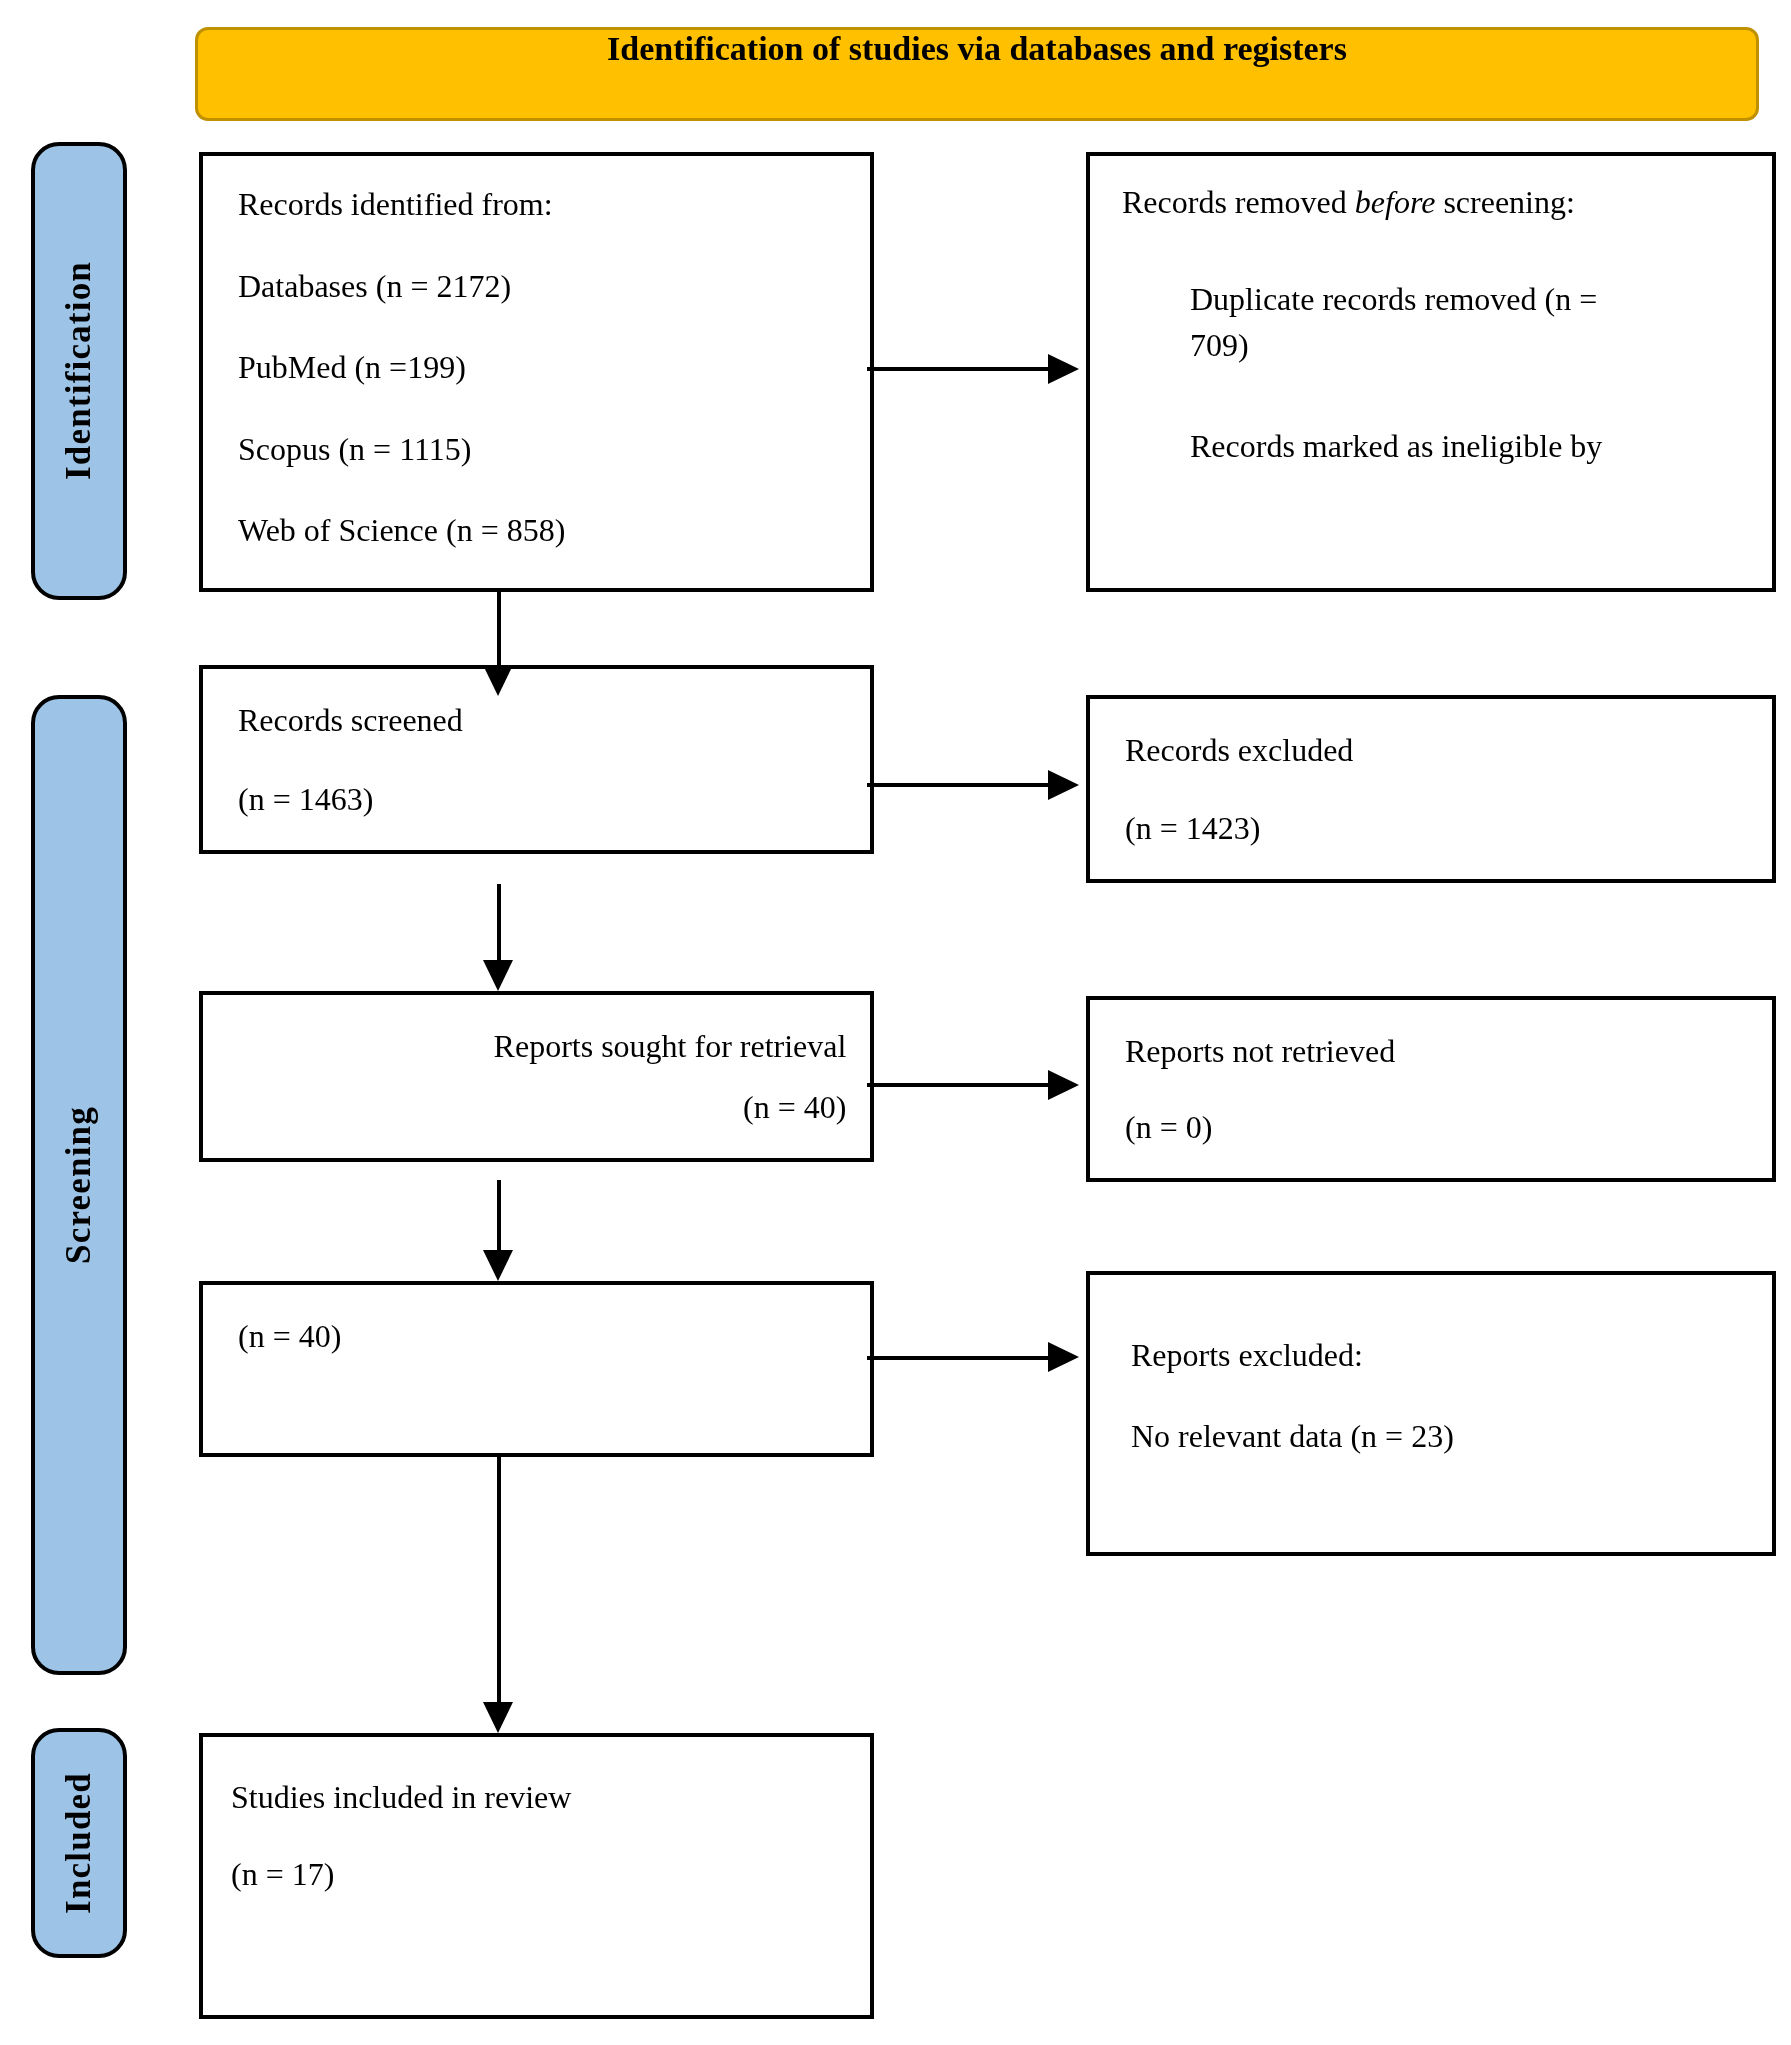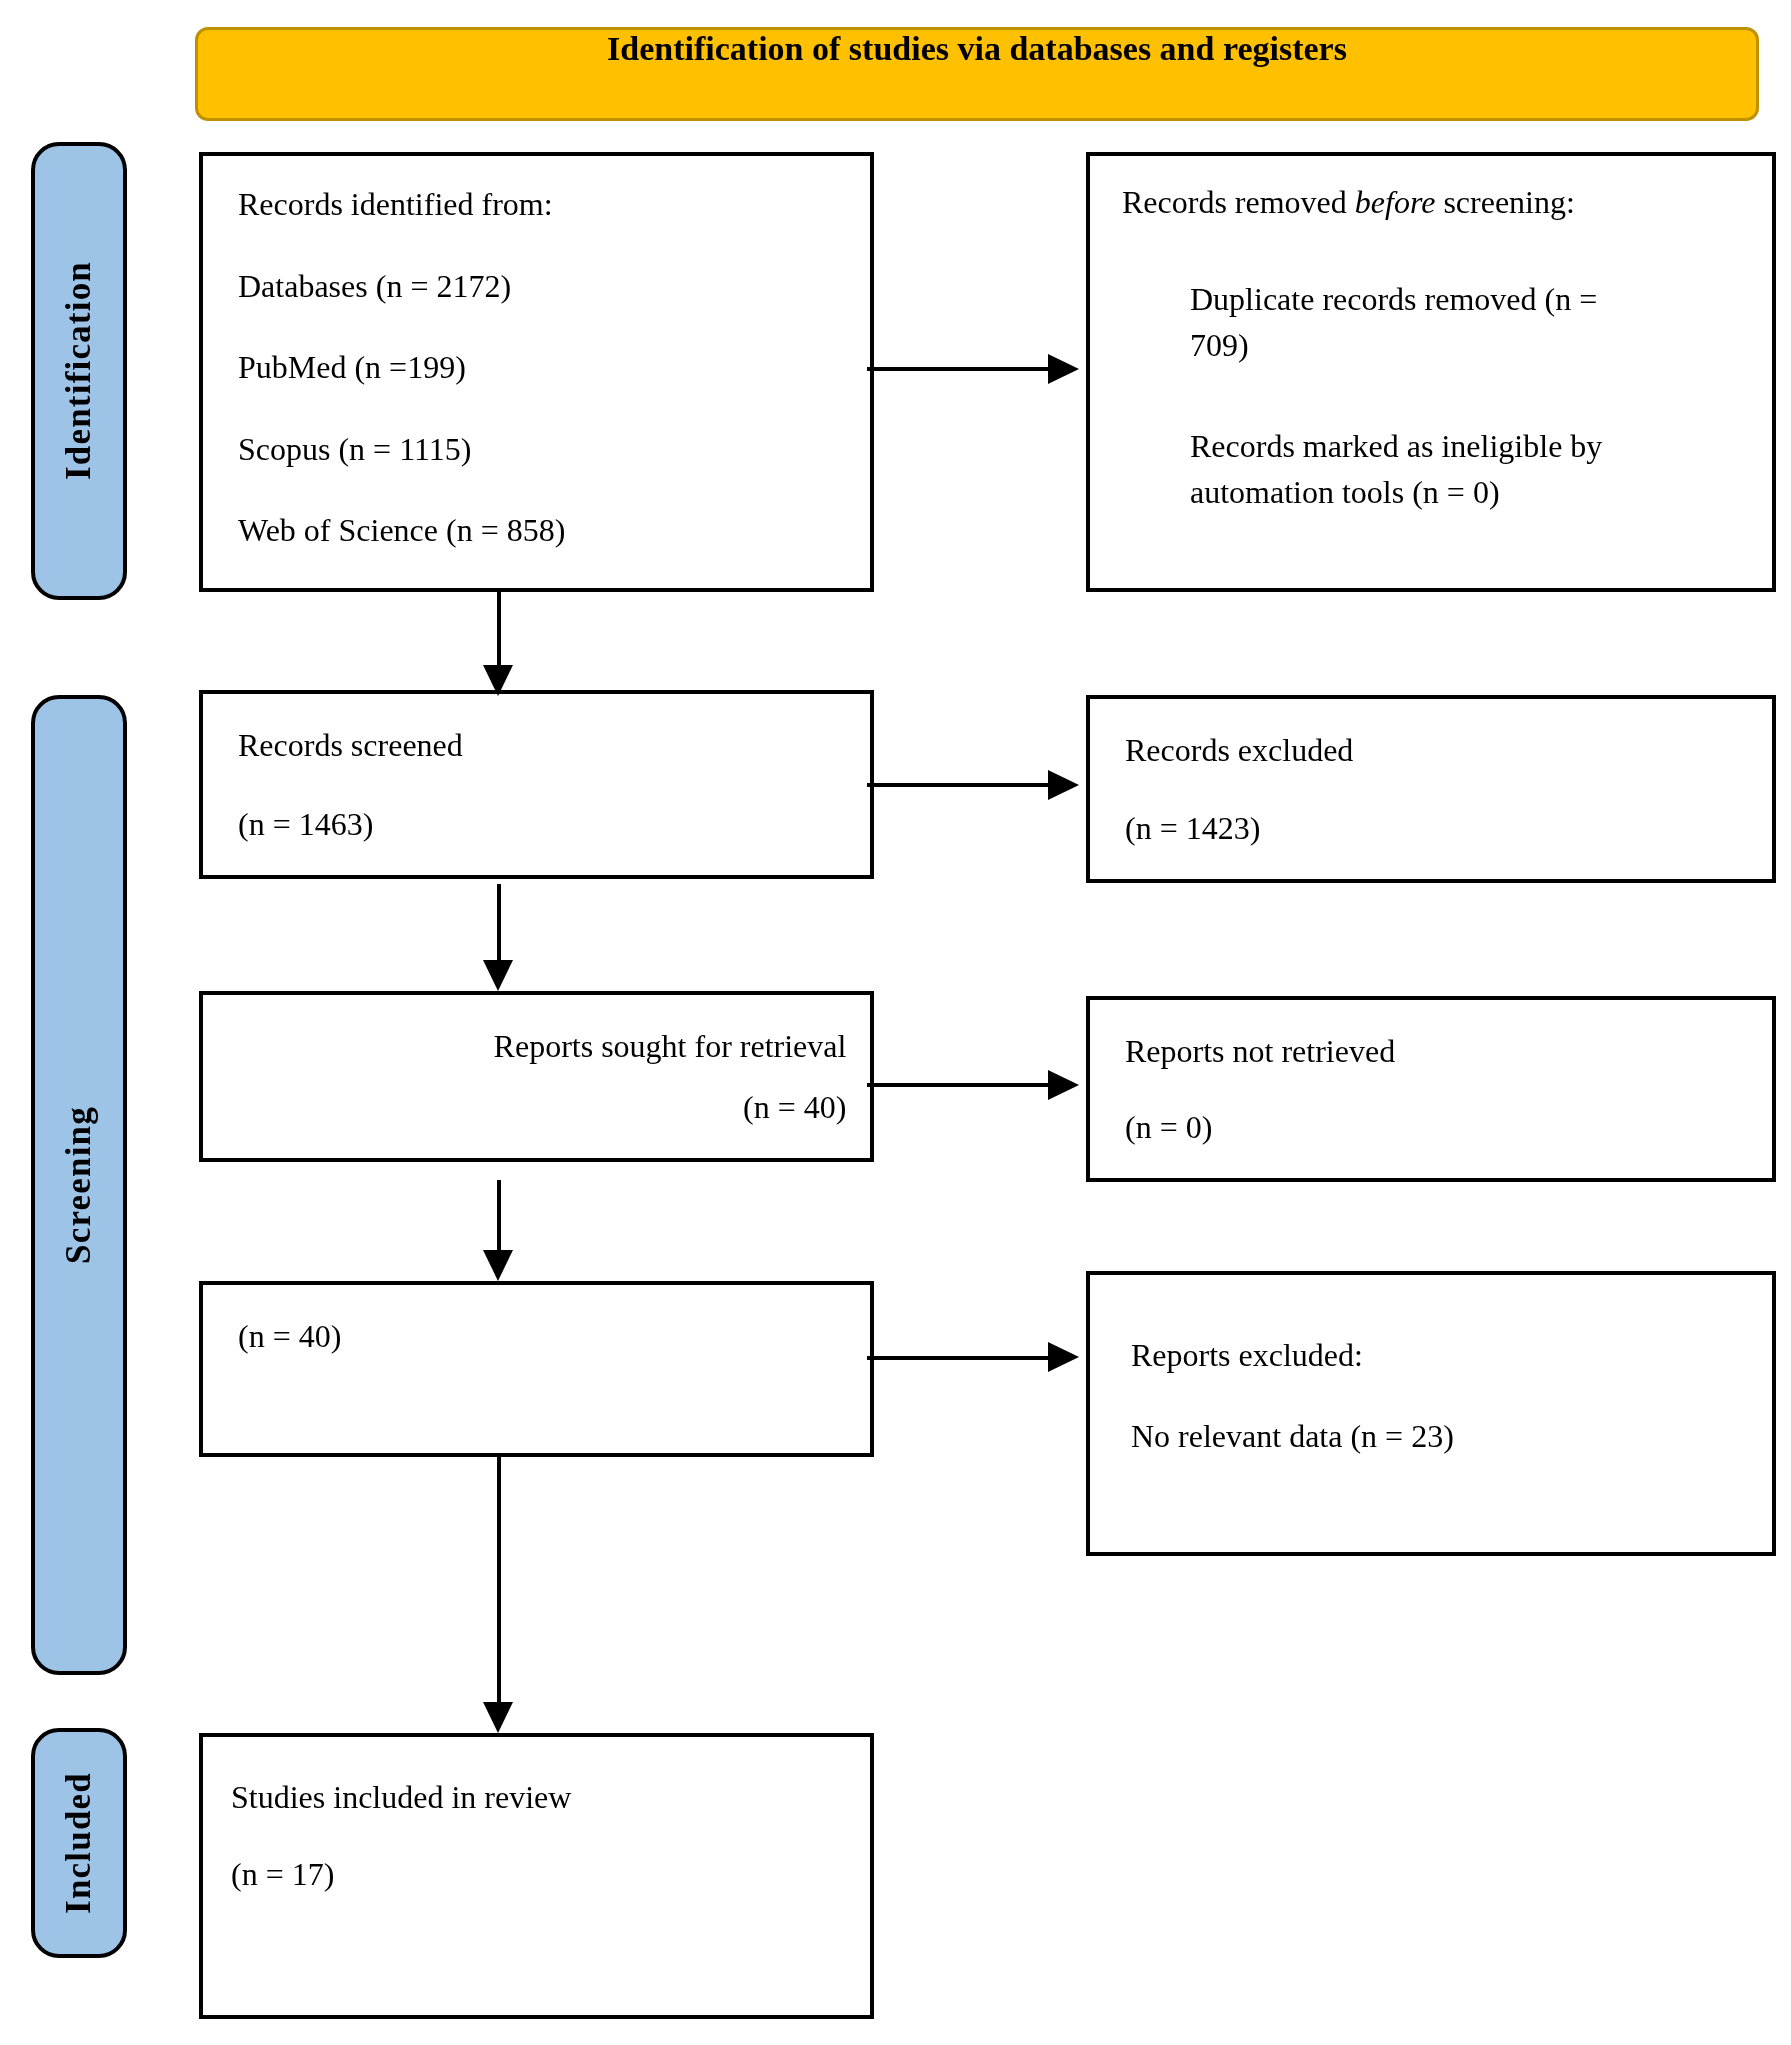--- a/index.html
+++ b/index.html
@@ -29,21 +29,21 @@
   .stage-incl{top:1728px;height:230px;}
   
   .fbox{
     position:absolute;background:#fff;border:4.7px solid #000;box-sizing:border-box;
     font-size:32px;line-height:1.25;display:flex;flex-direction:column;margin-left:7px;
   }
   .col-l{left:192px;width:675px;}
   .col-r{left:1079px;width:690px;}
   .b1{top:152px;height:440px;justify-content:space-between;padding:28px 23.6px 38px 35px;}
   .r1{top:152px;height:440px;justify-content:flex-start;row-gap:54px;padding:26px 23.6px 0 32px;}
-  .b2{top:690px;height:189px;}
+  .b2{top:665px;height:189px;}
   .r2{top:695px;height:188px;}
   .b3{top:991px;height:171px;align-items:flex-end;}
   .r3{top:996px;height:186px;}
   .b4{top:1281px;height:176px;}
   .two{justify-content:space-between;padding:31px 23.6px 31px 35px;}
   .r4{top:1271px;height:285px;justify-content:flex-start;row-gap:41px;padding:60px 23.6px 0 41px;}
   .b5{top:1733px;height:286px;justify-content:flex-start;row-gap:37px;padding:40px 23.6px 0 28px;}
   .indent{margin-left:68px;line-height:1.45;}
   .it{font-style:italic;}
   
@@ -82,21 +82,20 @@
 </div>
 
 <div class="fbox col-r r1">
   <div><span>Records removed </span><span class="it">before</span><span> screening:</span></div>
   <div class="indent">
     <div>Duplicate records removed (n =</div>
     <div>709)</div>
   </div>
   <div class="indent">
     <div>Records marked as ineligible by</div>
-    <div>automation tools (n = 0)</div>
   </div>
 </div>
 
 <div class="fbox col-l b2 two">
   <div>Records screened</div>
   <div>(n = 1463)</div>
 </div>
 <div class="fbox col-r r2 two">
   <div>Records excluded</div>
   <div>(n = 1423)</div>

